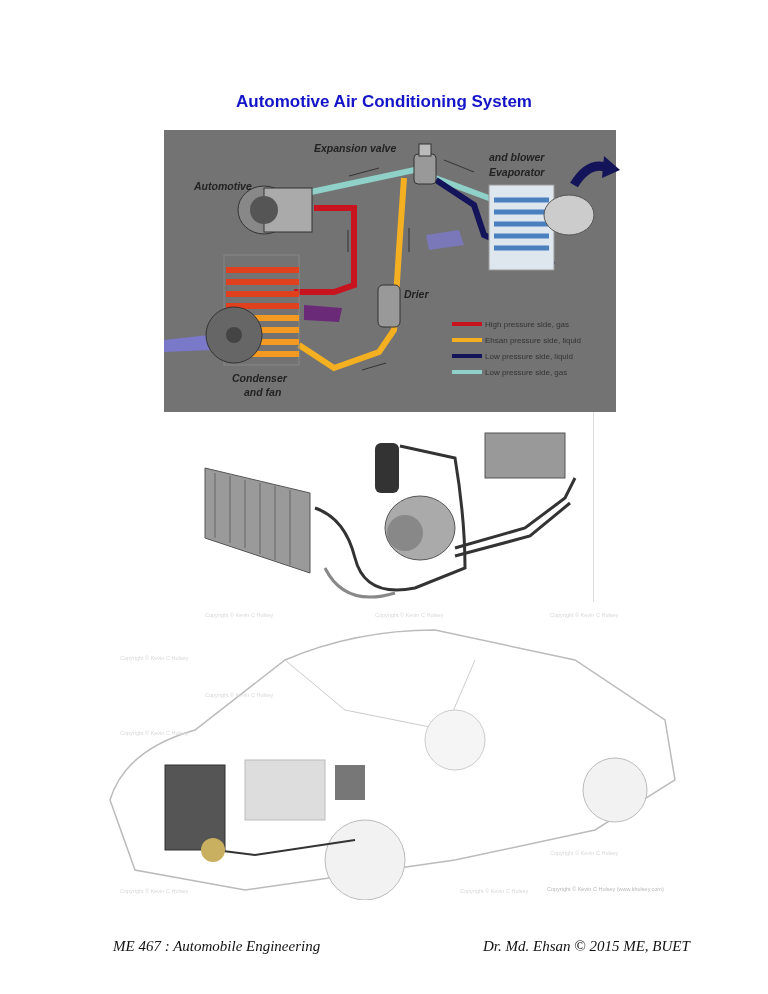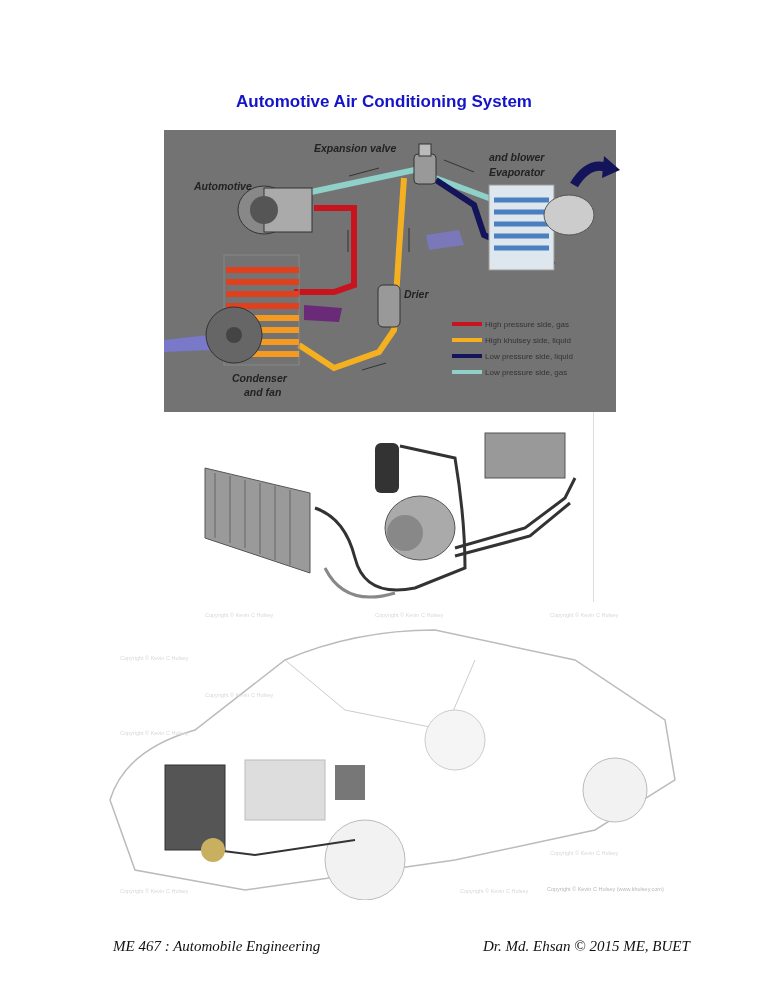--- a/index.html
+++ b/index.html
@@ -83,21 +83,21 @@
   <div class="lbl" style="left:80px;top:256px;">and fan</div>
 </div>
 
 <div class="legend">
   <div class="leg-row">
       <span class="leg-sw" style="background:#c8141e"></span>
       <span class="leg-txt">High pressure side, gas</span>
     </div>
   <div class="leg-row">
       <span class="leg-sw" style="background:#f5b021"></span>
-      <span class="leg-txt">High khulsey side, liquid</span>
+      <span class="leg-txt">Ehsan pressure side, liquid</span>
     </div>
   <div class="leg-row">
       <span class="leg-sw" style="background:#14145a"></span>
       <span class="leg-txt">Low pressure side, liquid</span>
     </div>
   <div class="leg-row">
       <span class="leg-sw" style="background:#8fd0c8"></span>
       <span class="leg-txt">Low pressure side, gas</span>
     </div>
 </div>

